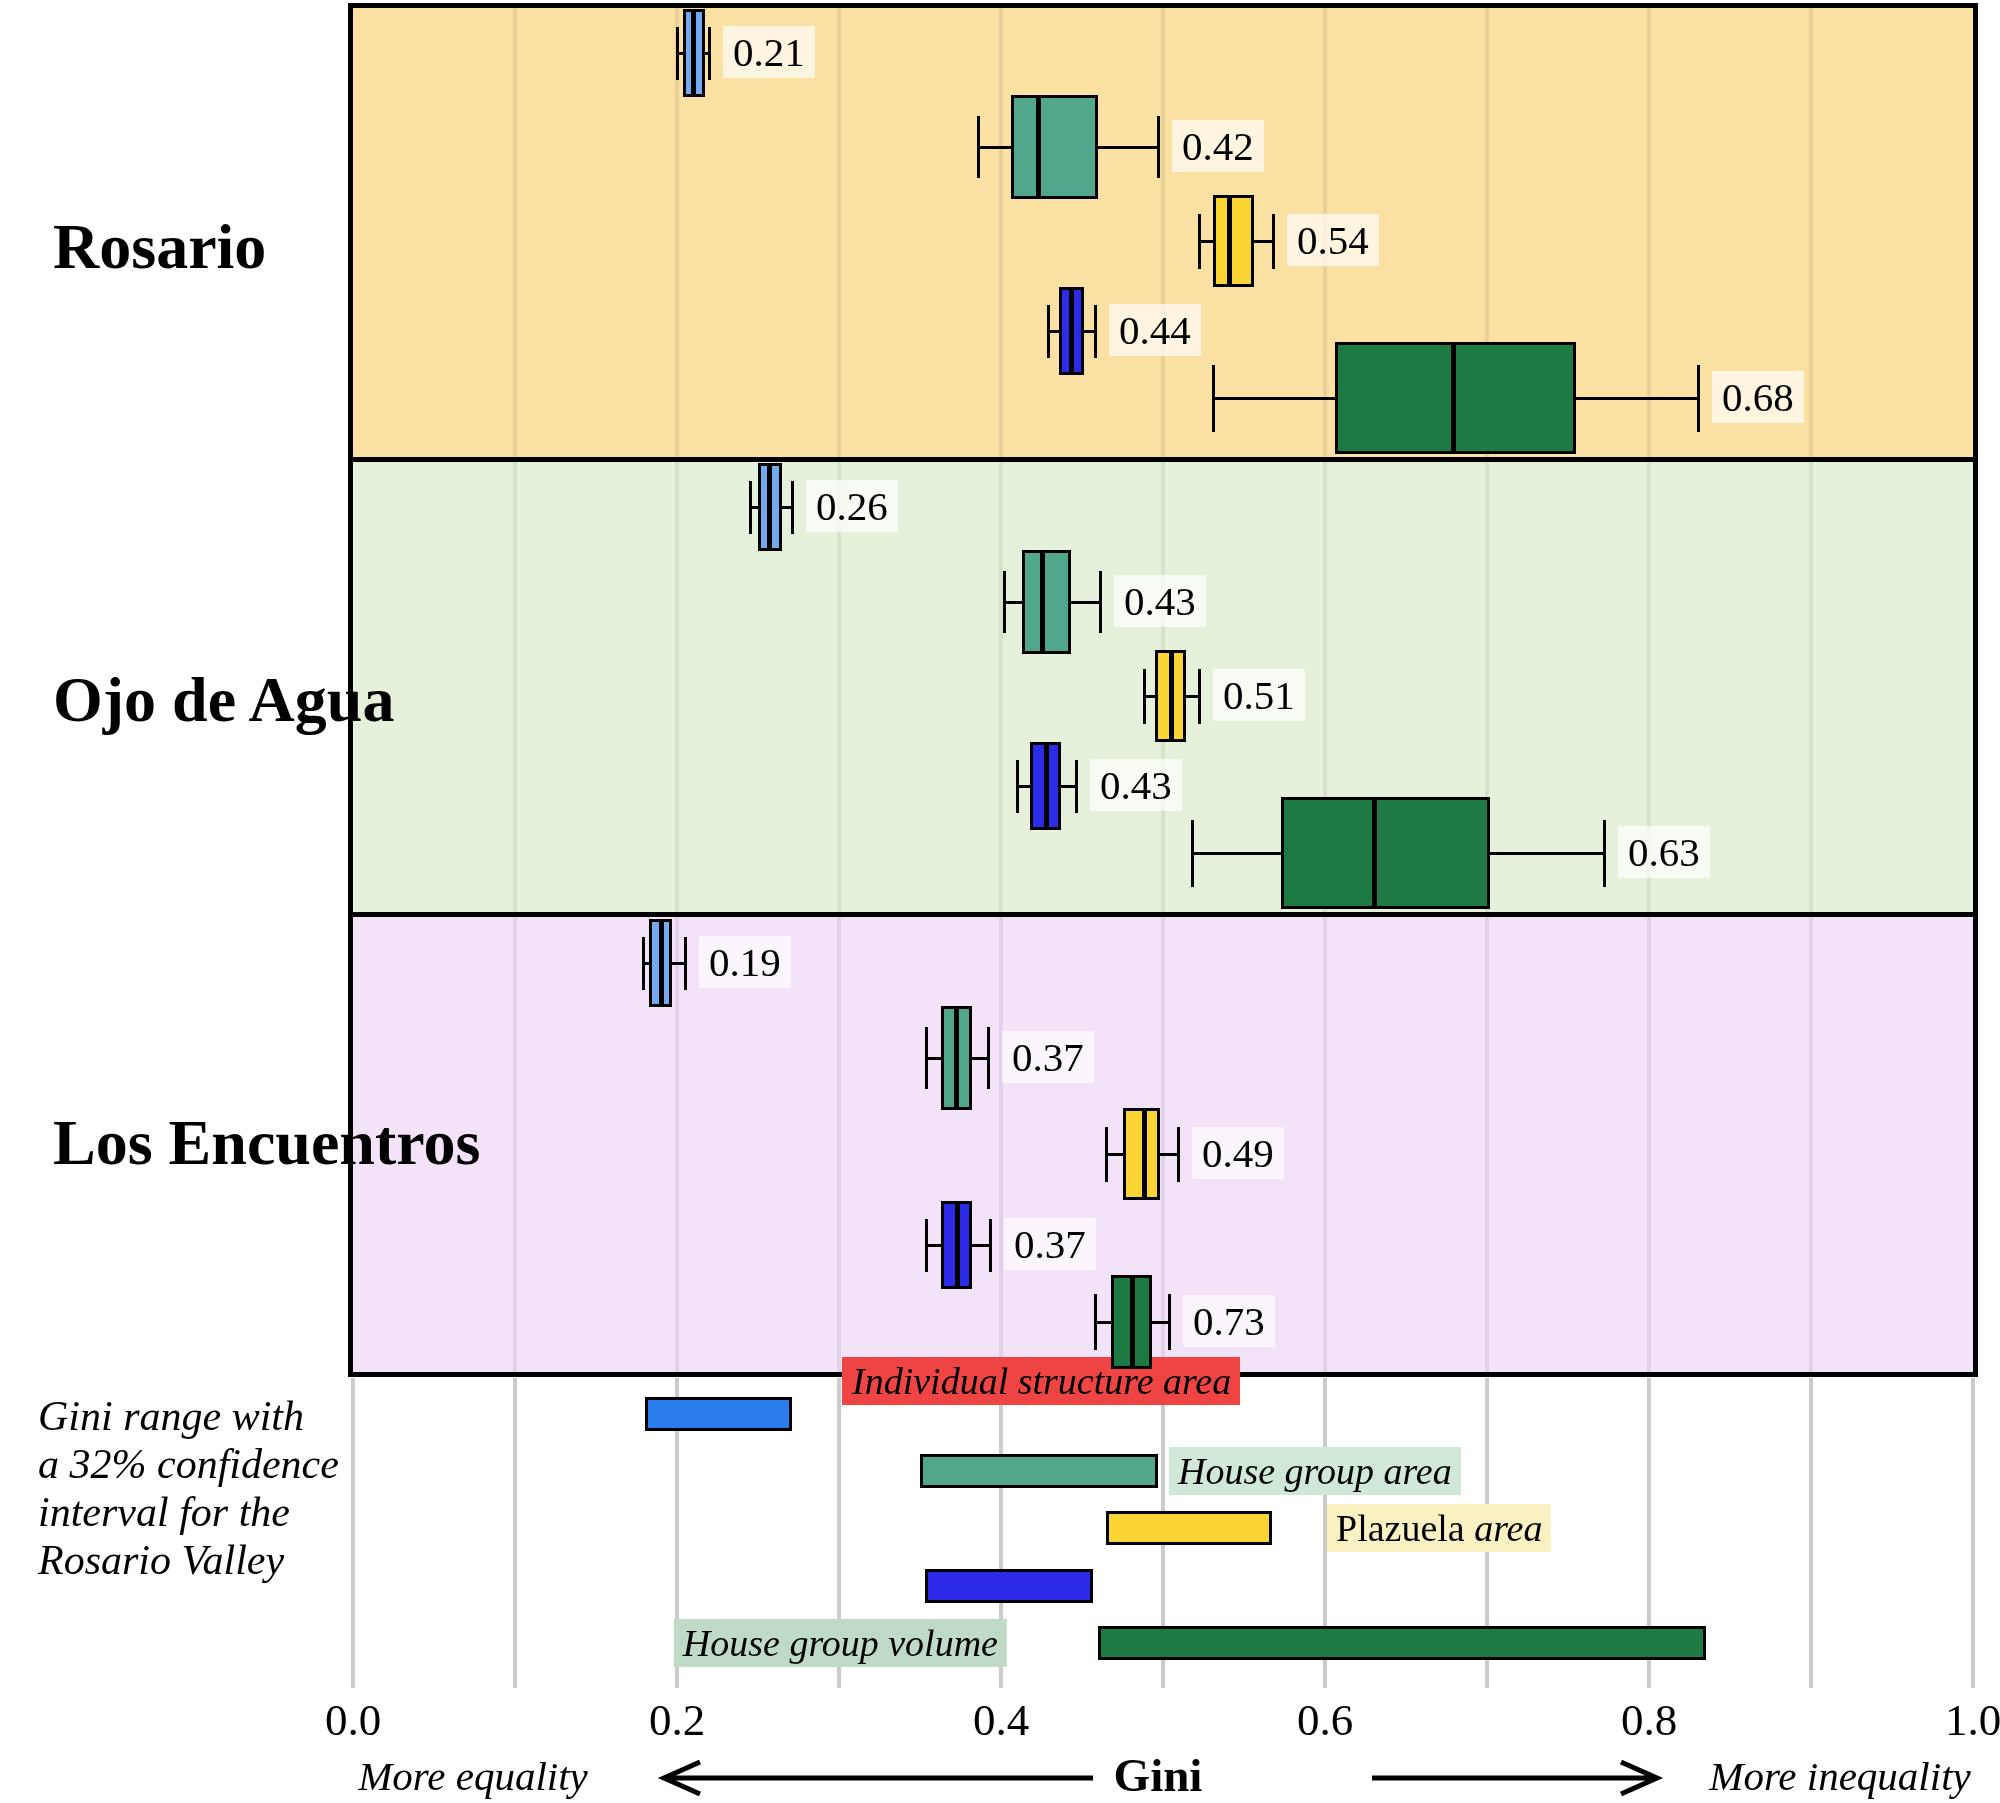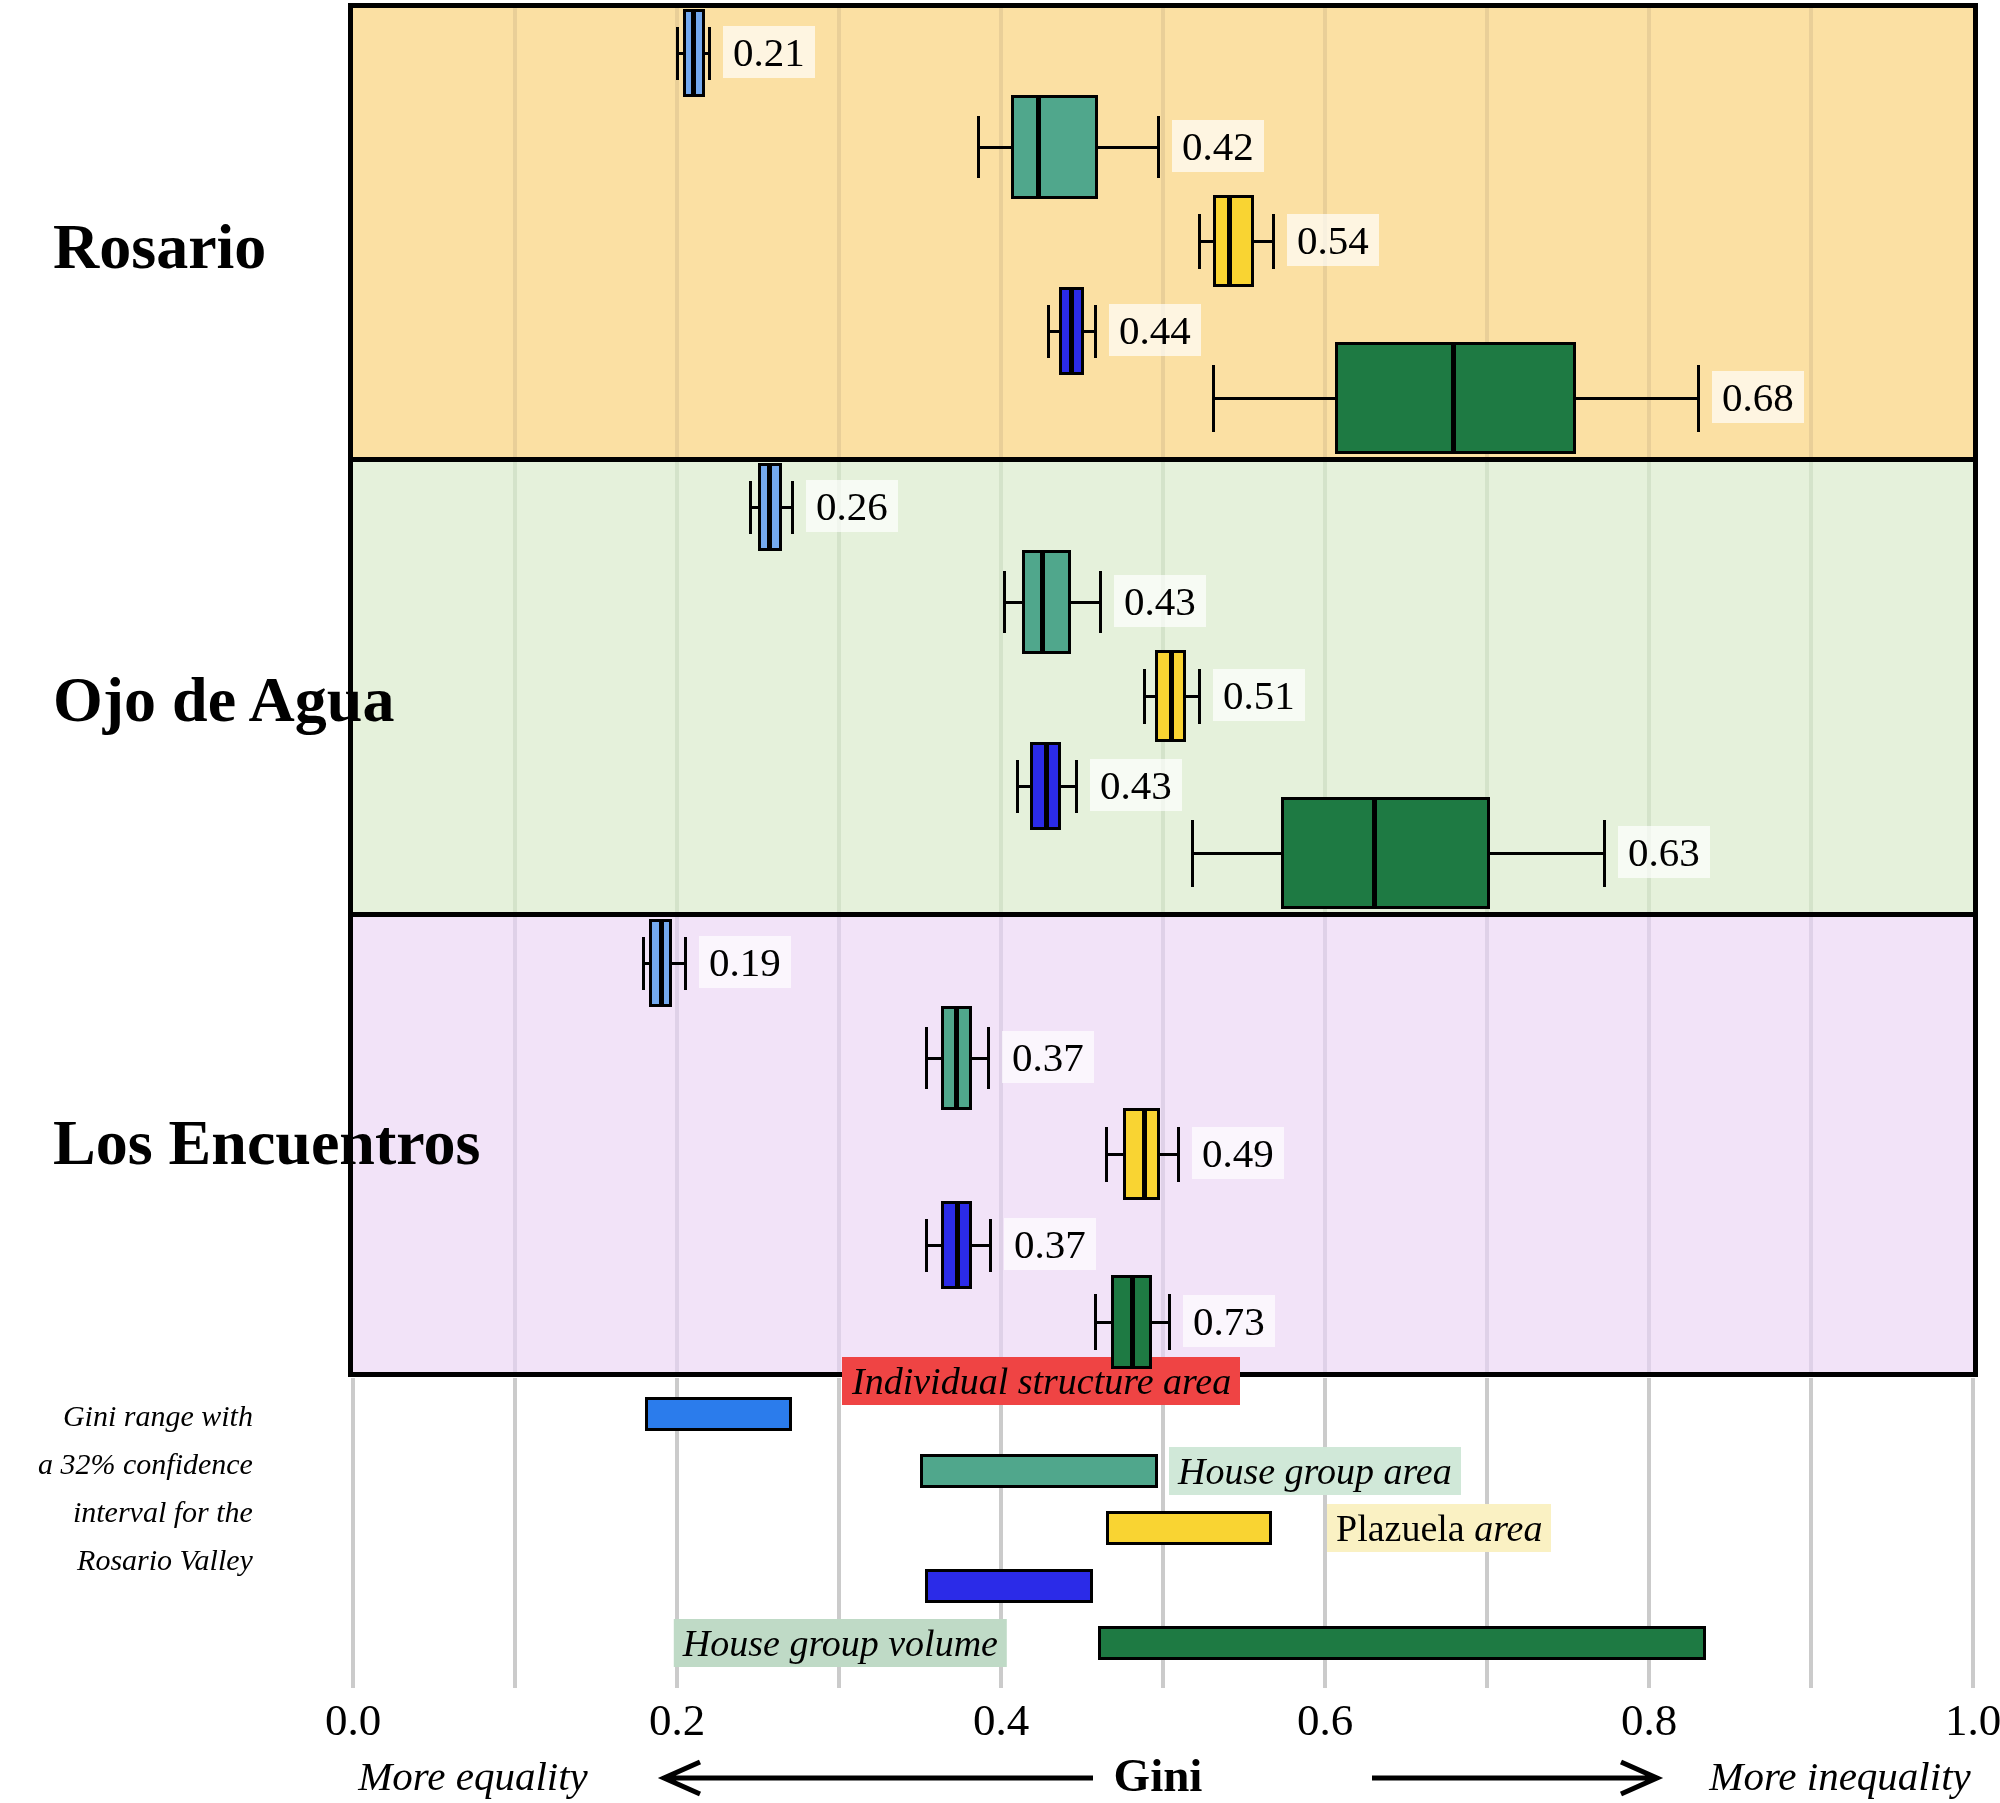--- a/index.html
+++ b/index.html
@@ -12,21 +12,21 @@
 
   #boxes{position:absolute;left:0;top:0;width:1620px;height:1364px;z-index:5;}
   .whisker-line{position:absolute;height:3px;background:#000;}
   .whisker-cap{position:absolute;width:3px;background:#000;}
   .box-rect{position:absolute;box-sizing:border-box;border:3px solid #000;}
   .median-line{position:absolute;width:5px;background:#000;}
   .value-chip{position:absolute;font-size:41px;line-height:48px;padding:2px 10px;background:rgba(255,255,255,0.68);white-space:nowrap;}
 
   .site-label{position:absolute;left:21px;font-size:64px;font-weight:bold;white-space:nowrap;margin-left:32px;}
 
-  #caption{position:absolute;left:38px;top:1392px;font-size:30px;font-style:italic;line-height:48px;text-align:right;}
+  #caption{position:absolute;left:38px;top:1392px;font-size:42px;font-style:italic;line-height:48px;}
 
   #legend-layer{position:absolute;left:0;top:0;width:2000px;height:1803px;}
   .axis-tick{position:absolute;top:1378px;height:310px;width:4px;background:#CBCBCB;z-index:1;}
   .legend-bar{position:absolute;height:34px;box-sizing:border-box;border:3px solid #000;z-index:3;}
   .legend-label{position:absolute;font-size:38px;line-height:46px;padding:1px 9px;white-space:nowrap;z-index:3;font-style:italic;}
   .legend-label .rm{font-style:normal;}
 
   .tick-num{position:absolute;top:1694px;width:160px;margin-left:-80px;text-align:center;font-size:45px;}
 
   #footer-note-left{position:absolute;left:293px;top:1752px;width:360px;text-align:center;font-size:41px;font-style:italic;}

